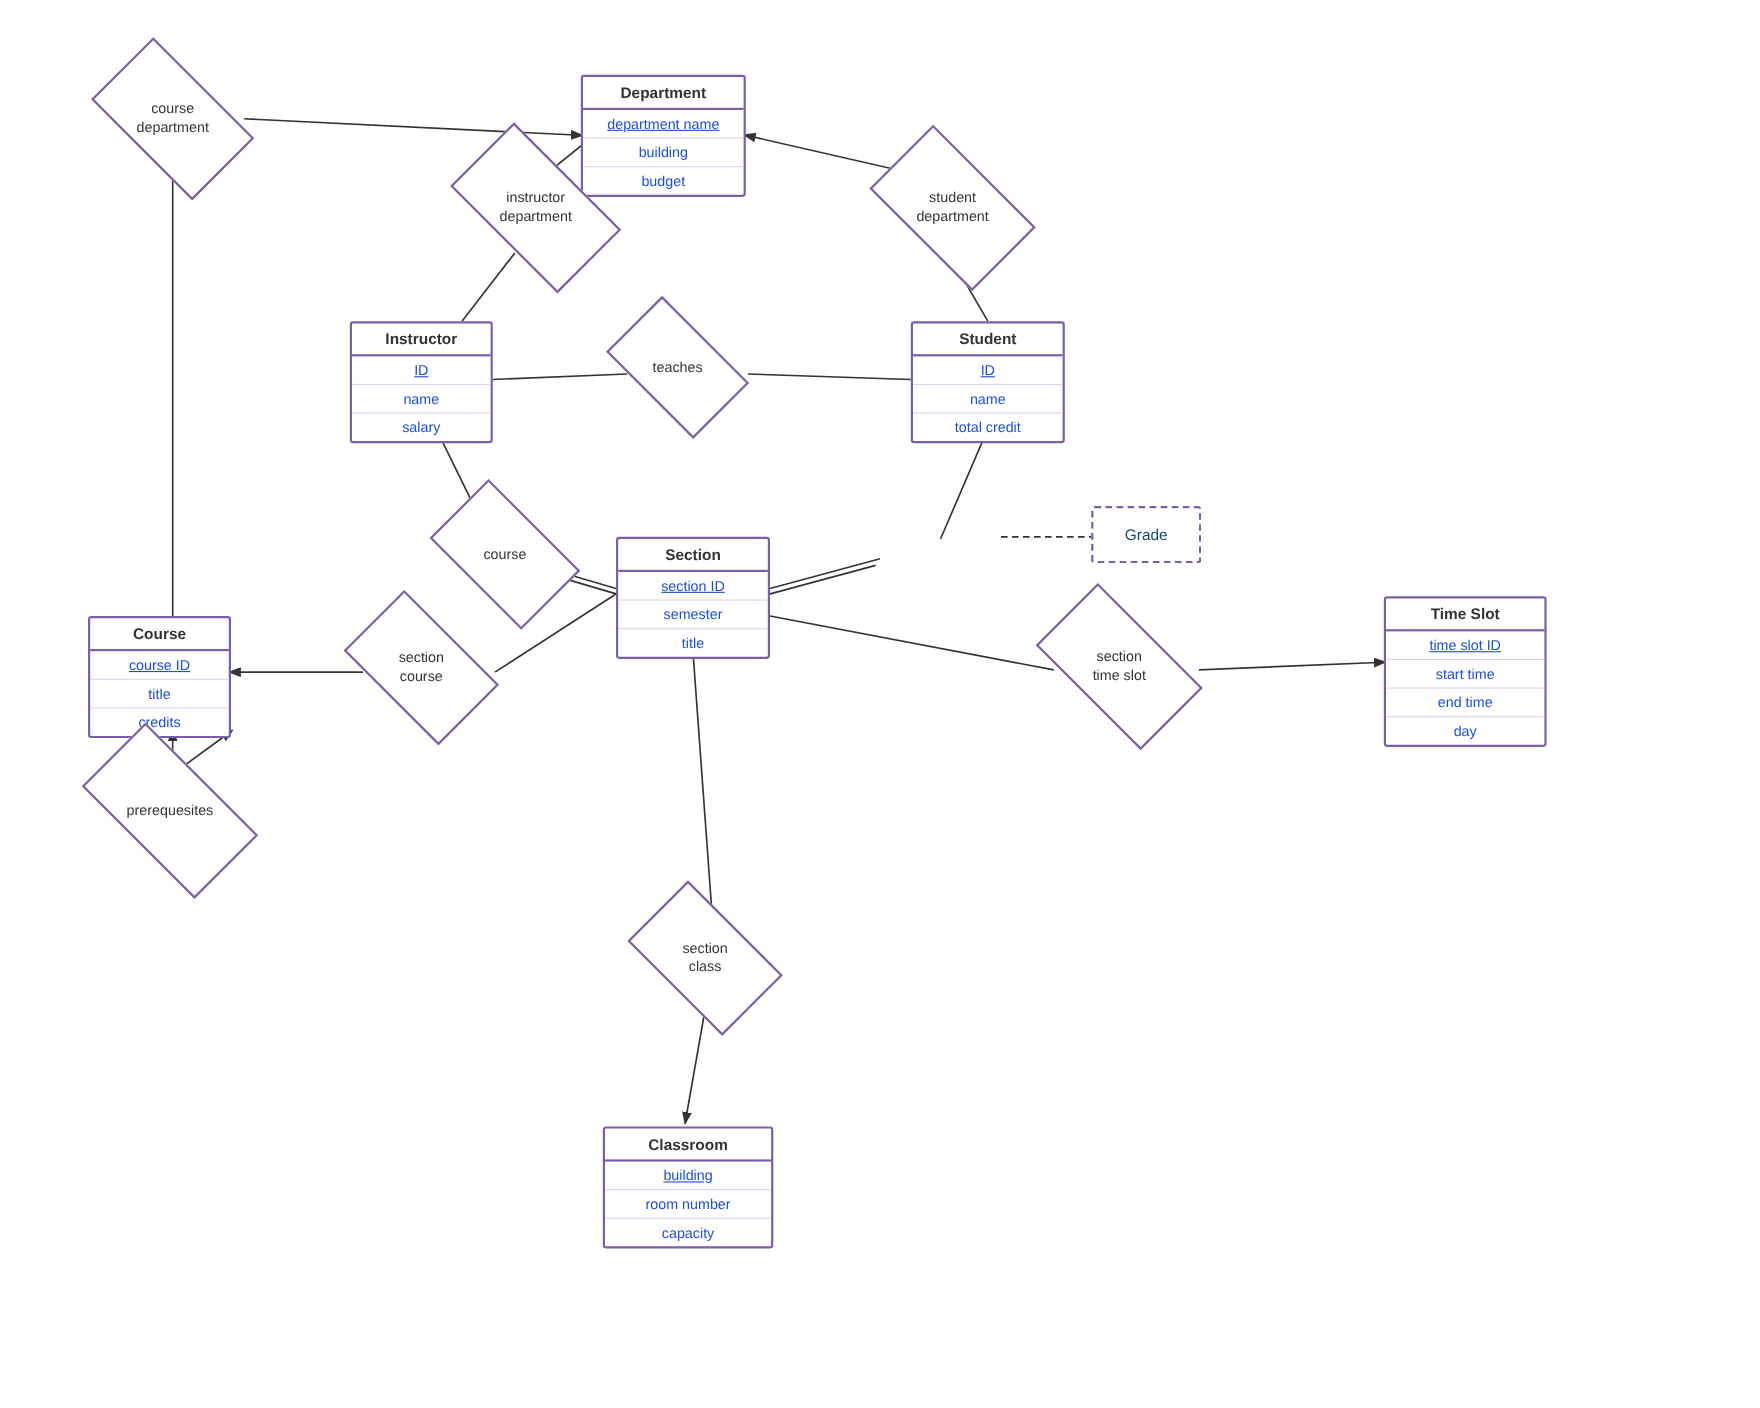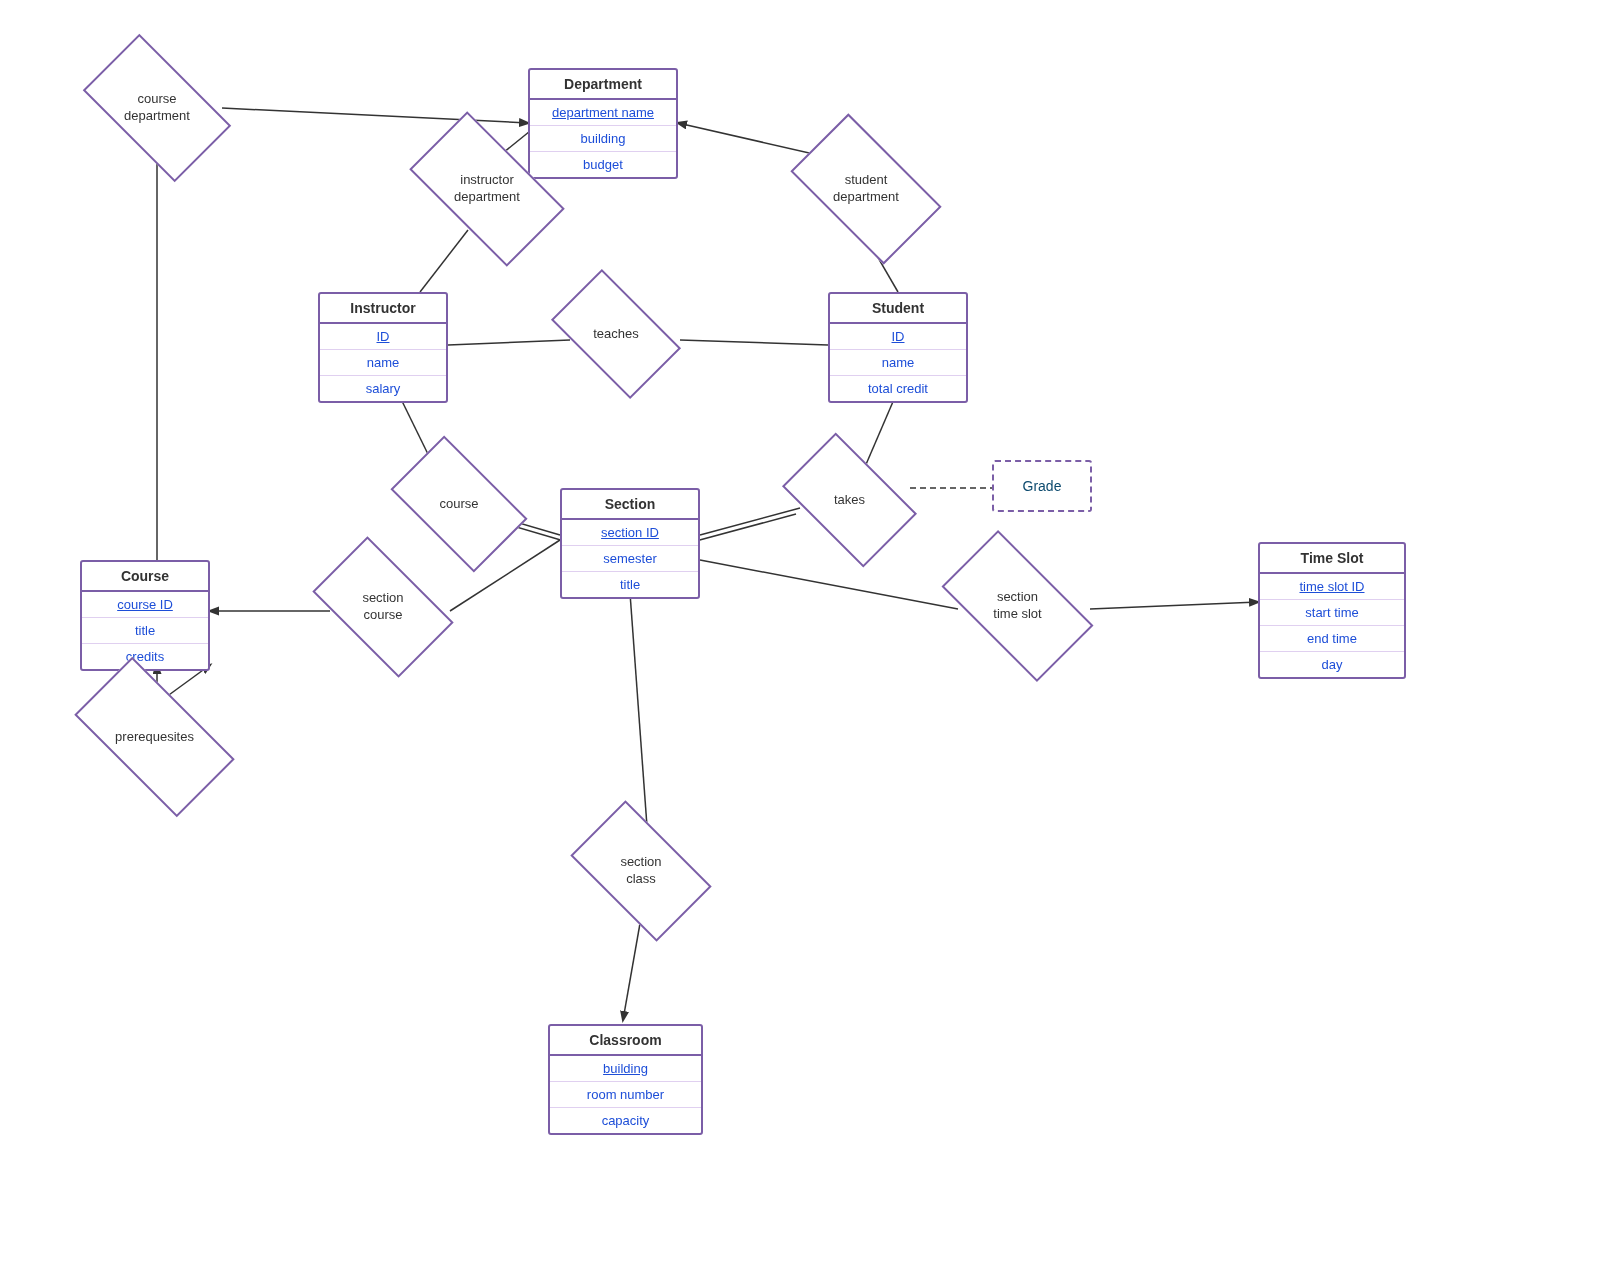--- a/index.html
+++ b/index.html
@@ -195,24 +195,20 @@
   <div class="diamond" style="left:560px; top:298px; width:112px; height:72px;">
     <div class="diamond-inner"></div>
     <div class="diamond-text">teaches</div>
   </div>
 
   <div class="diamond" style="left:400px; top:466px; width:118px; height:76px;">
     <div class="diamond-inner"></div>
     <div class="diamond-text">course</div>
   </div>
 
-  <div class="diamond" style="left:792px; top:462px; width:115px; height:76px;">
-    <div class="diamond-inner"></div>
-    <div class="diamond-text">takes</div>
-  </div>
 
   <div style="position:absolute; left:992px; top:460px; width:100px; height:52px; border:2px dashed #7b5ea7; border-radius:3px; background:#fff; display:flex; align-items:center; justify-content:center; font-size:14px; color:#0c4a6e;">Grade</div>
 
   <div class="diamond" style="left:322px; top:568px; width:122px; height:78px;">
     <div class="diamond-inner"></div>
     <div class="diamond-text">section<br>course</div>
   </div>
 
   <div class="diamond" style="left:580px; top:832px; width:122px; height:78px;">
     <div class="diamond-inner"></div>

